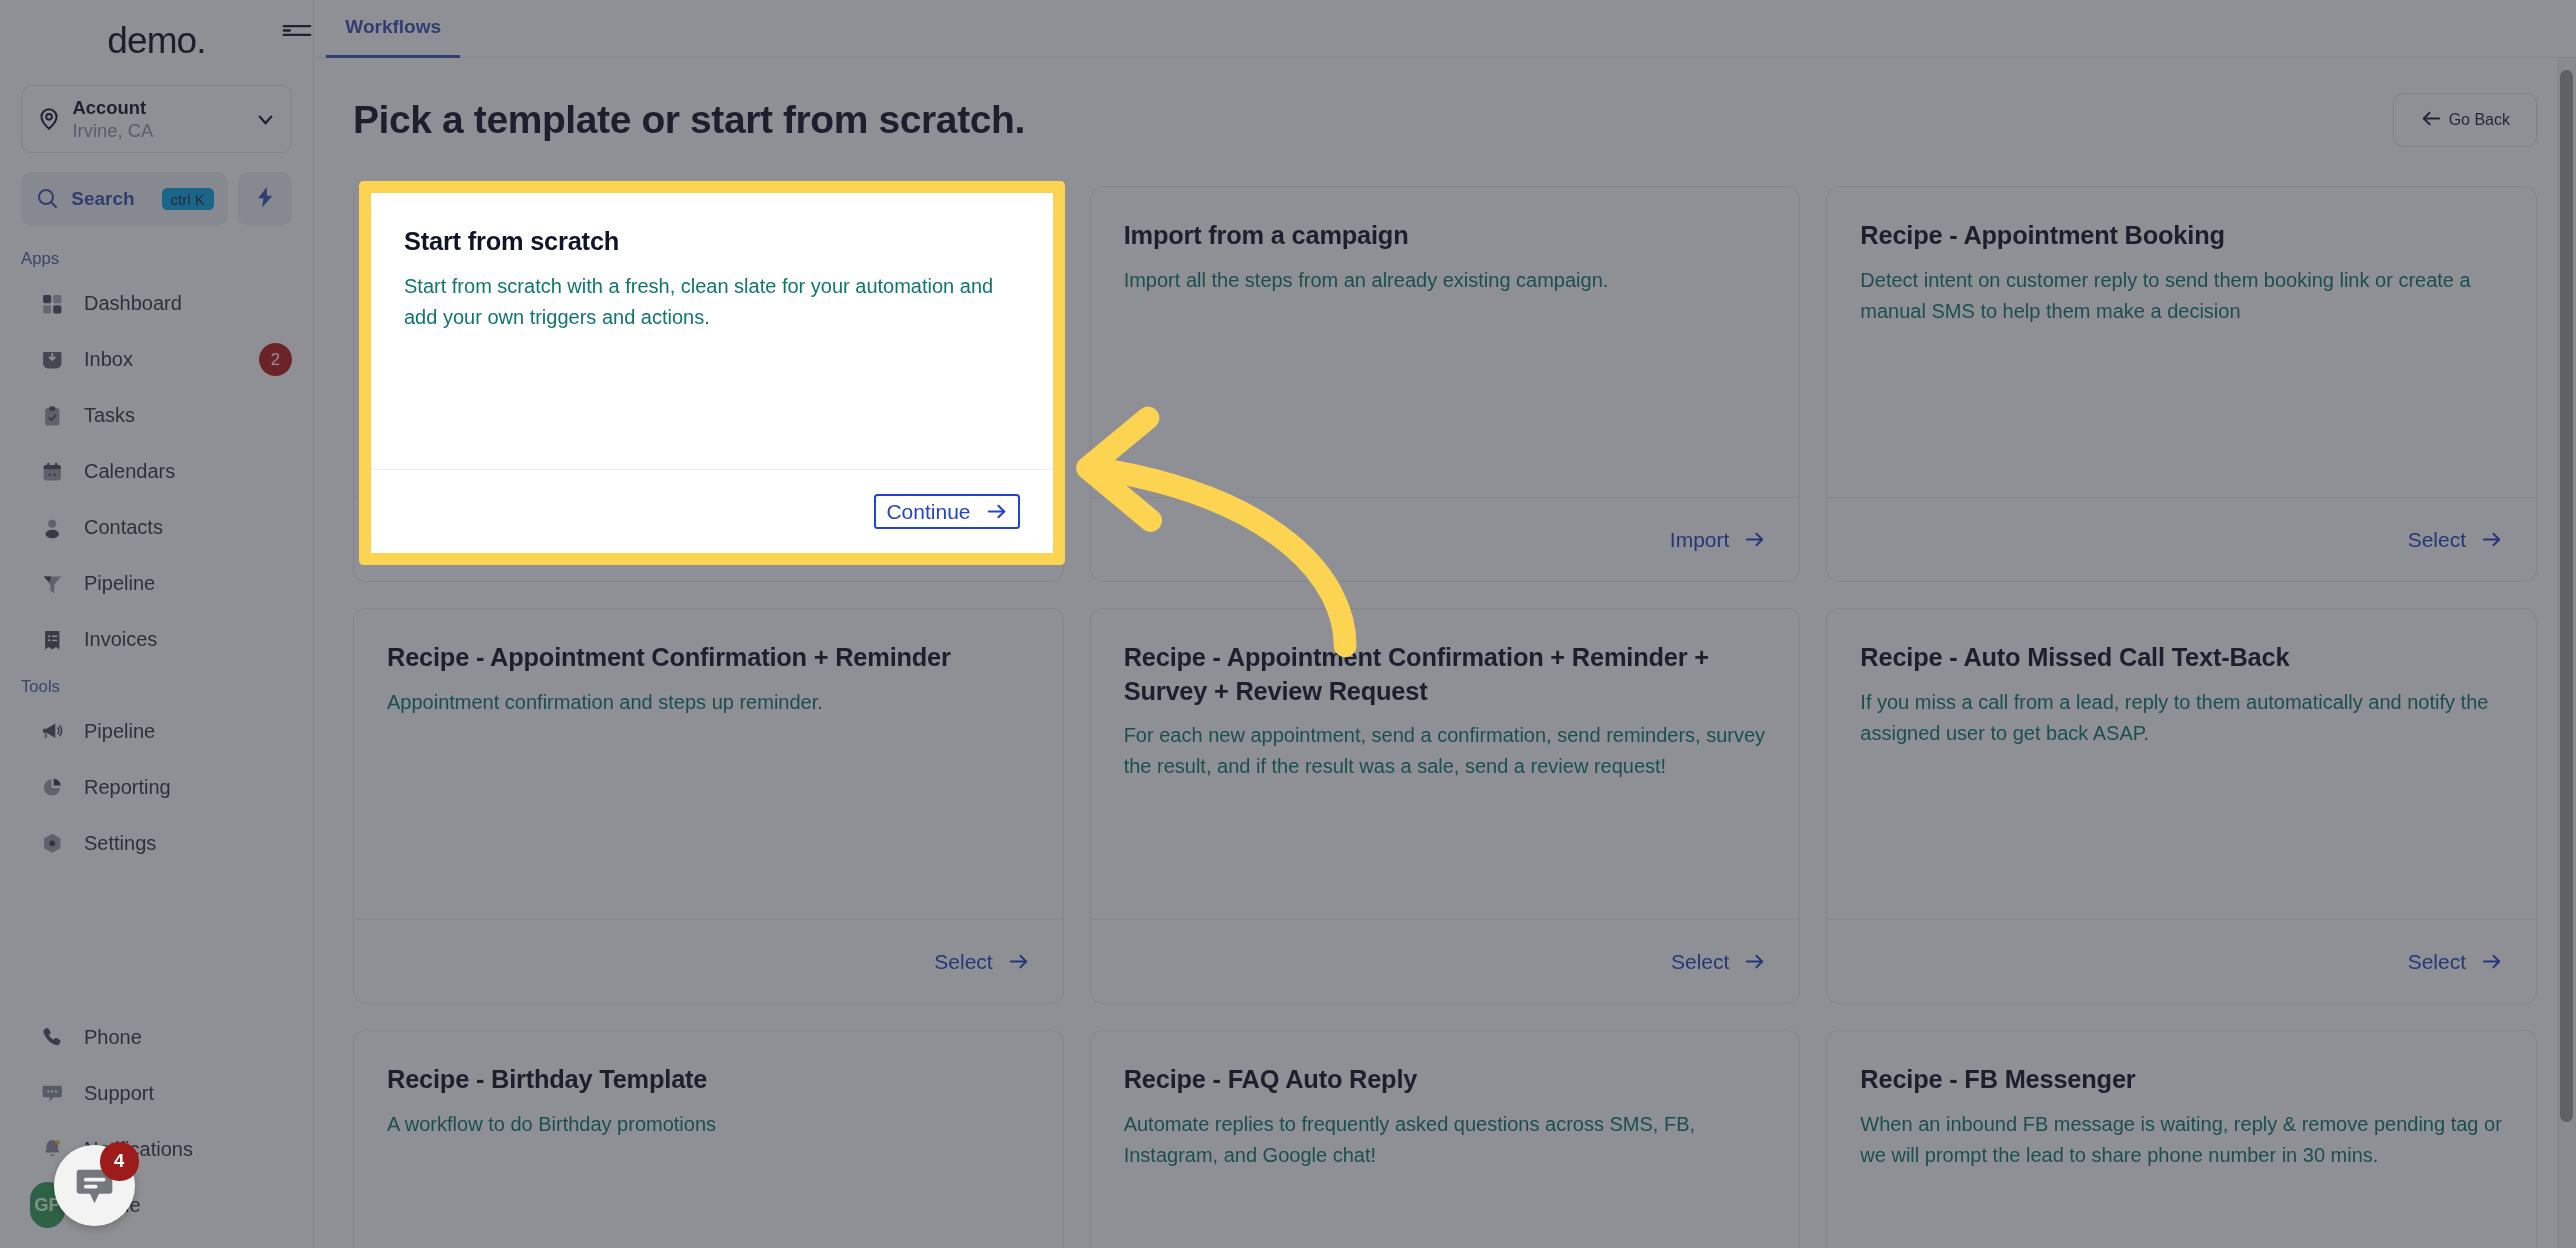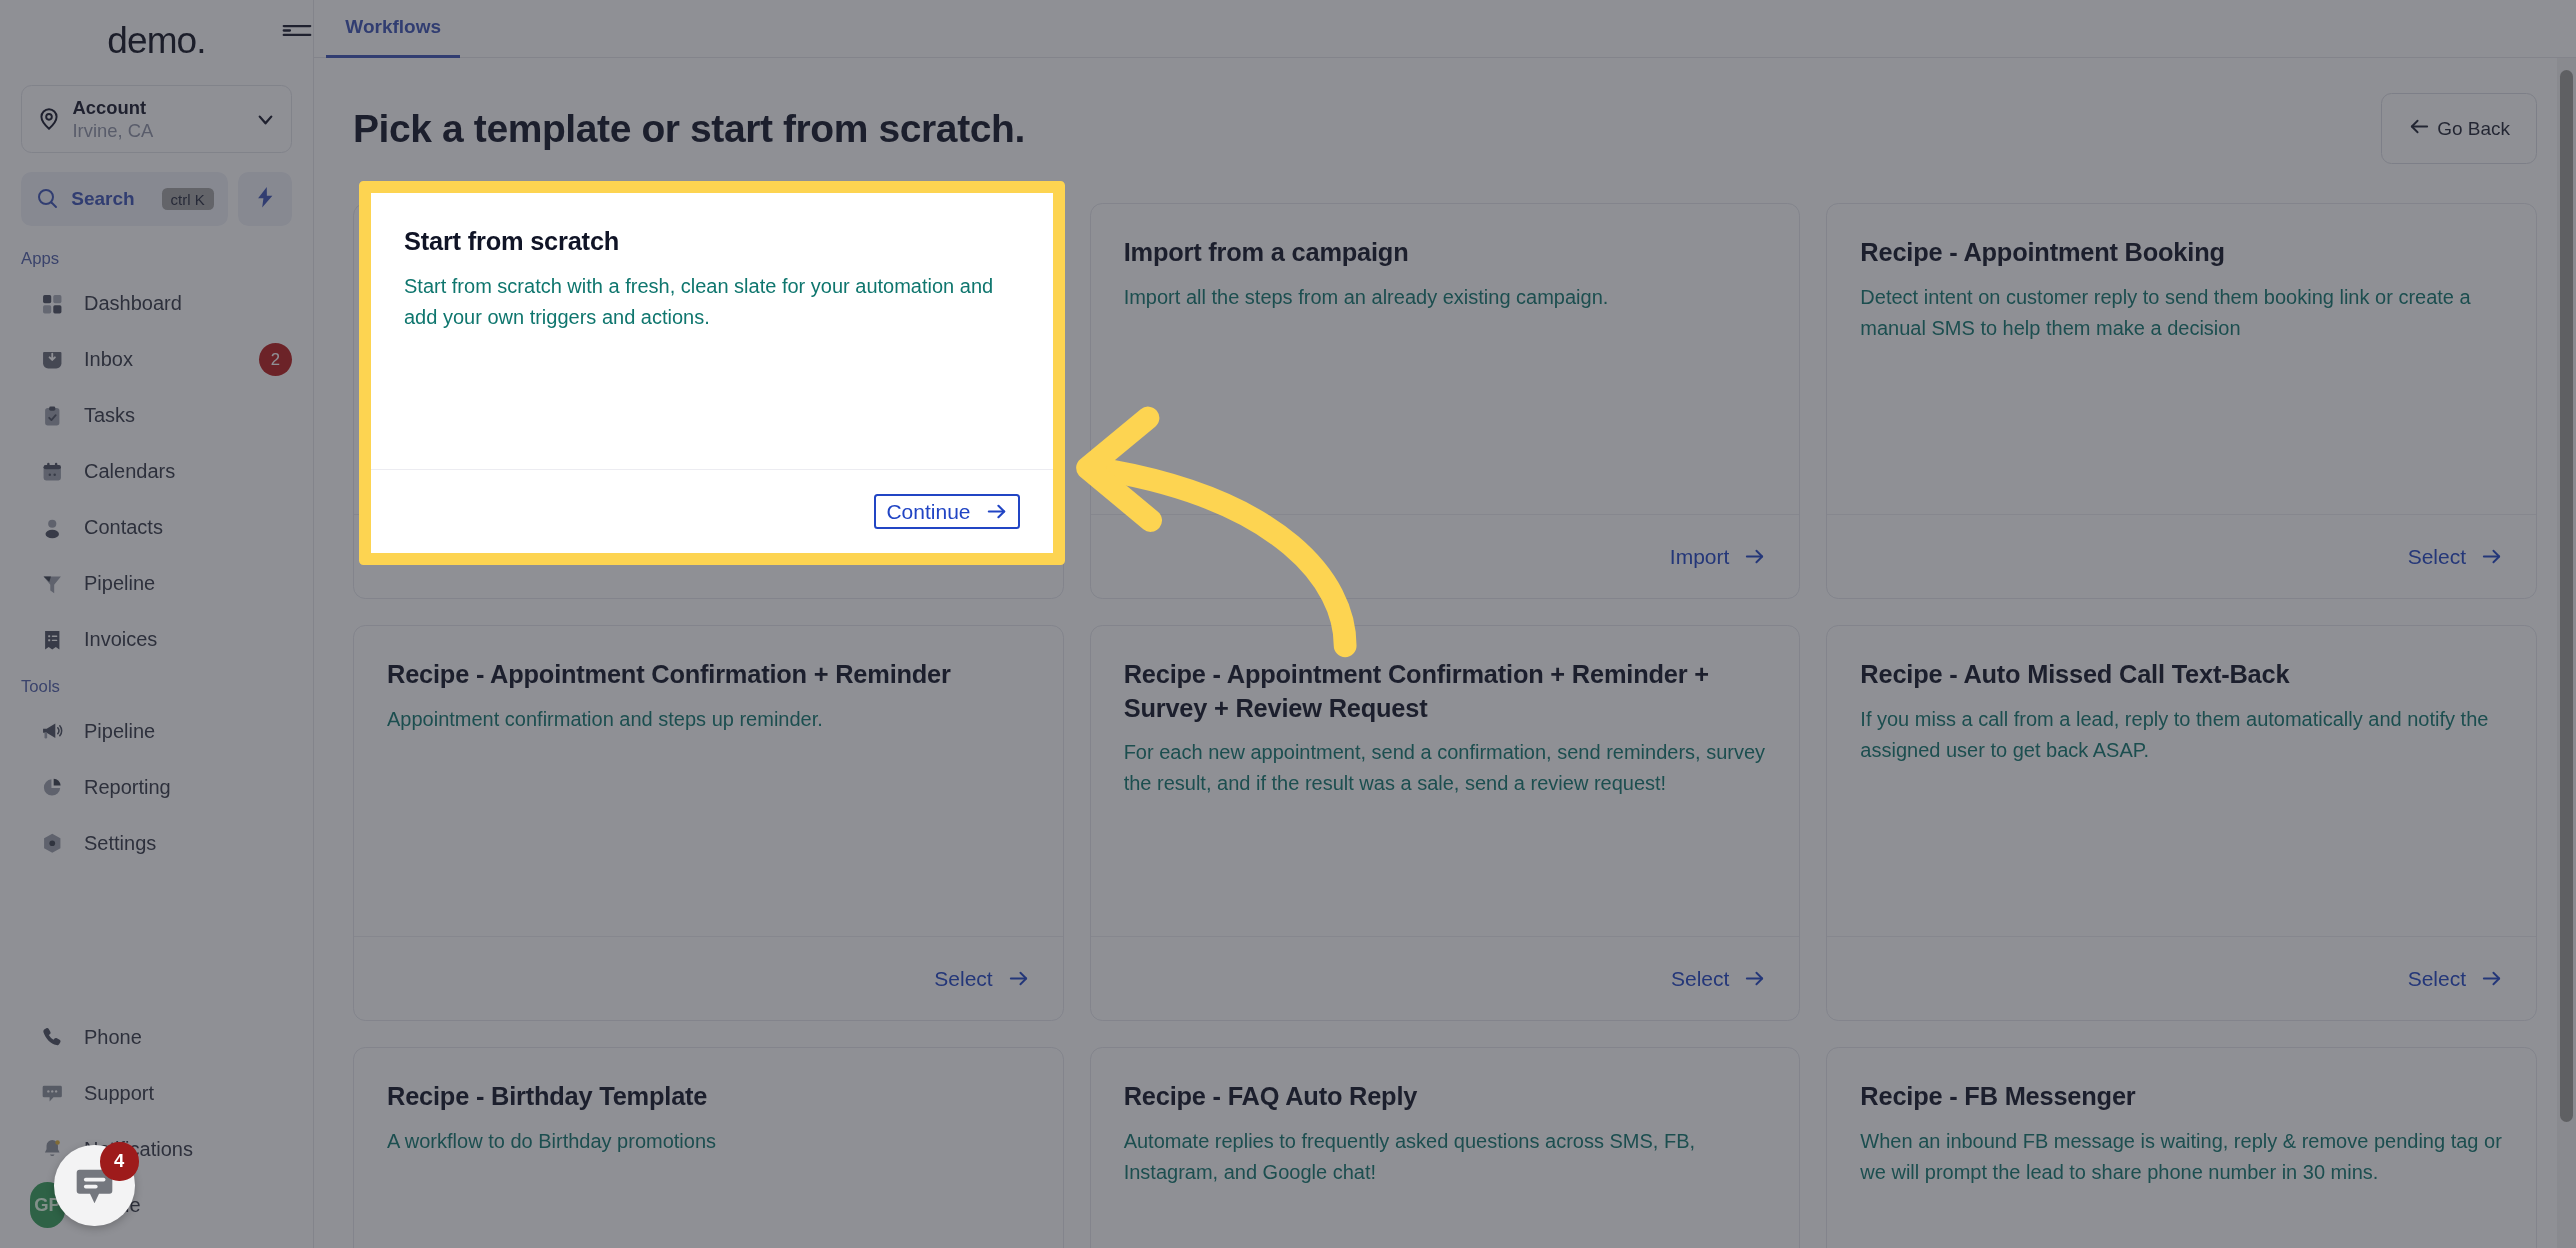--- a/index.html
+++ b/index.html
@@ -63,21 +63,21 @@
   .search-box {
     flex: 1; height: 54px;
     background: #eef0f7;
     border-radius: 10.5px;
     display: flex; align-items: center;
     padding: 0 14px; gap: 12.3px;
   }
   .search-label { font-size: 19px; color: #3b53b5; font-weight: 600; }
   .kbd {
     margin-left: auto;
-    background: #a3a3a3; color: #262a3d;
+    background: #0ea5e9; color: #262a3d;
     font-size: 15px; border-radius: 5.3px;
     padding: 2.6px 8.8px;
   }
   .bolt-box {
     width: 54px; height: 54px;
     background: #eef0f7; border-radius: 10.5px;
     display: flex; align-items: center; justify-content: center;
   }
 
   .nav-scroll { flex: 1; overflow: hidden; padding-top: 14px; }
@@ -152,22 +152,22 @@
     margin-bottom: 39px;
   }
   .page-title {
     font-size: 39px; font-weight: 700; color: #101426;
     letter-spacing: -0.4px;
   }
   .go-back {
     display: flex; align-items: center; gap: 6px;
     border: 0.9px solid #dadce3;
     border-radius: 10.5px;
-    height: 71px; padding: 0 26px;
-    font-size: 19px; color: #1f2333;
+    height: 54px; padding: 0 26px;
+    font-size: 16px; color: #1f2333;
     background: #fff;
   }
 
   .grid {
     display: grid;
     grid-template-columns: repeat(3, 1fr);
     gap: 26px;
   }
   .card {
     border: 0.9px solid #e5e6ec;

